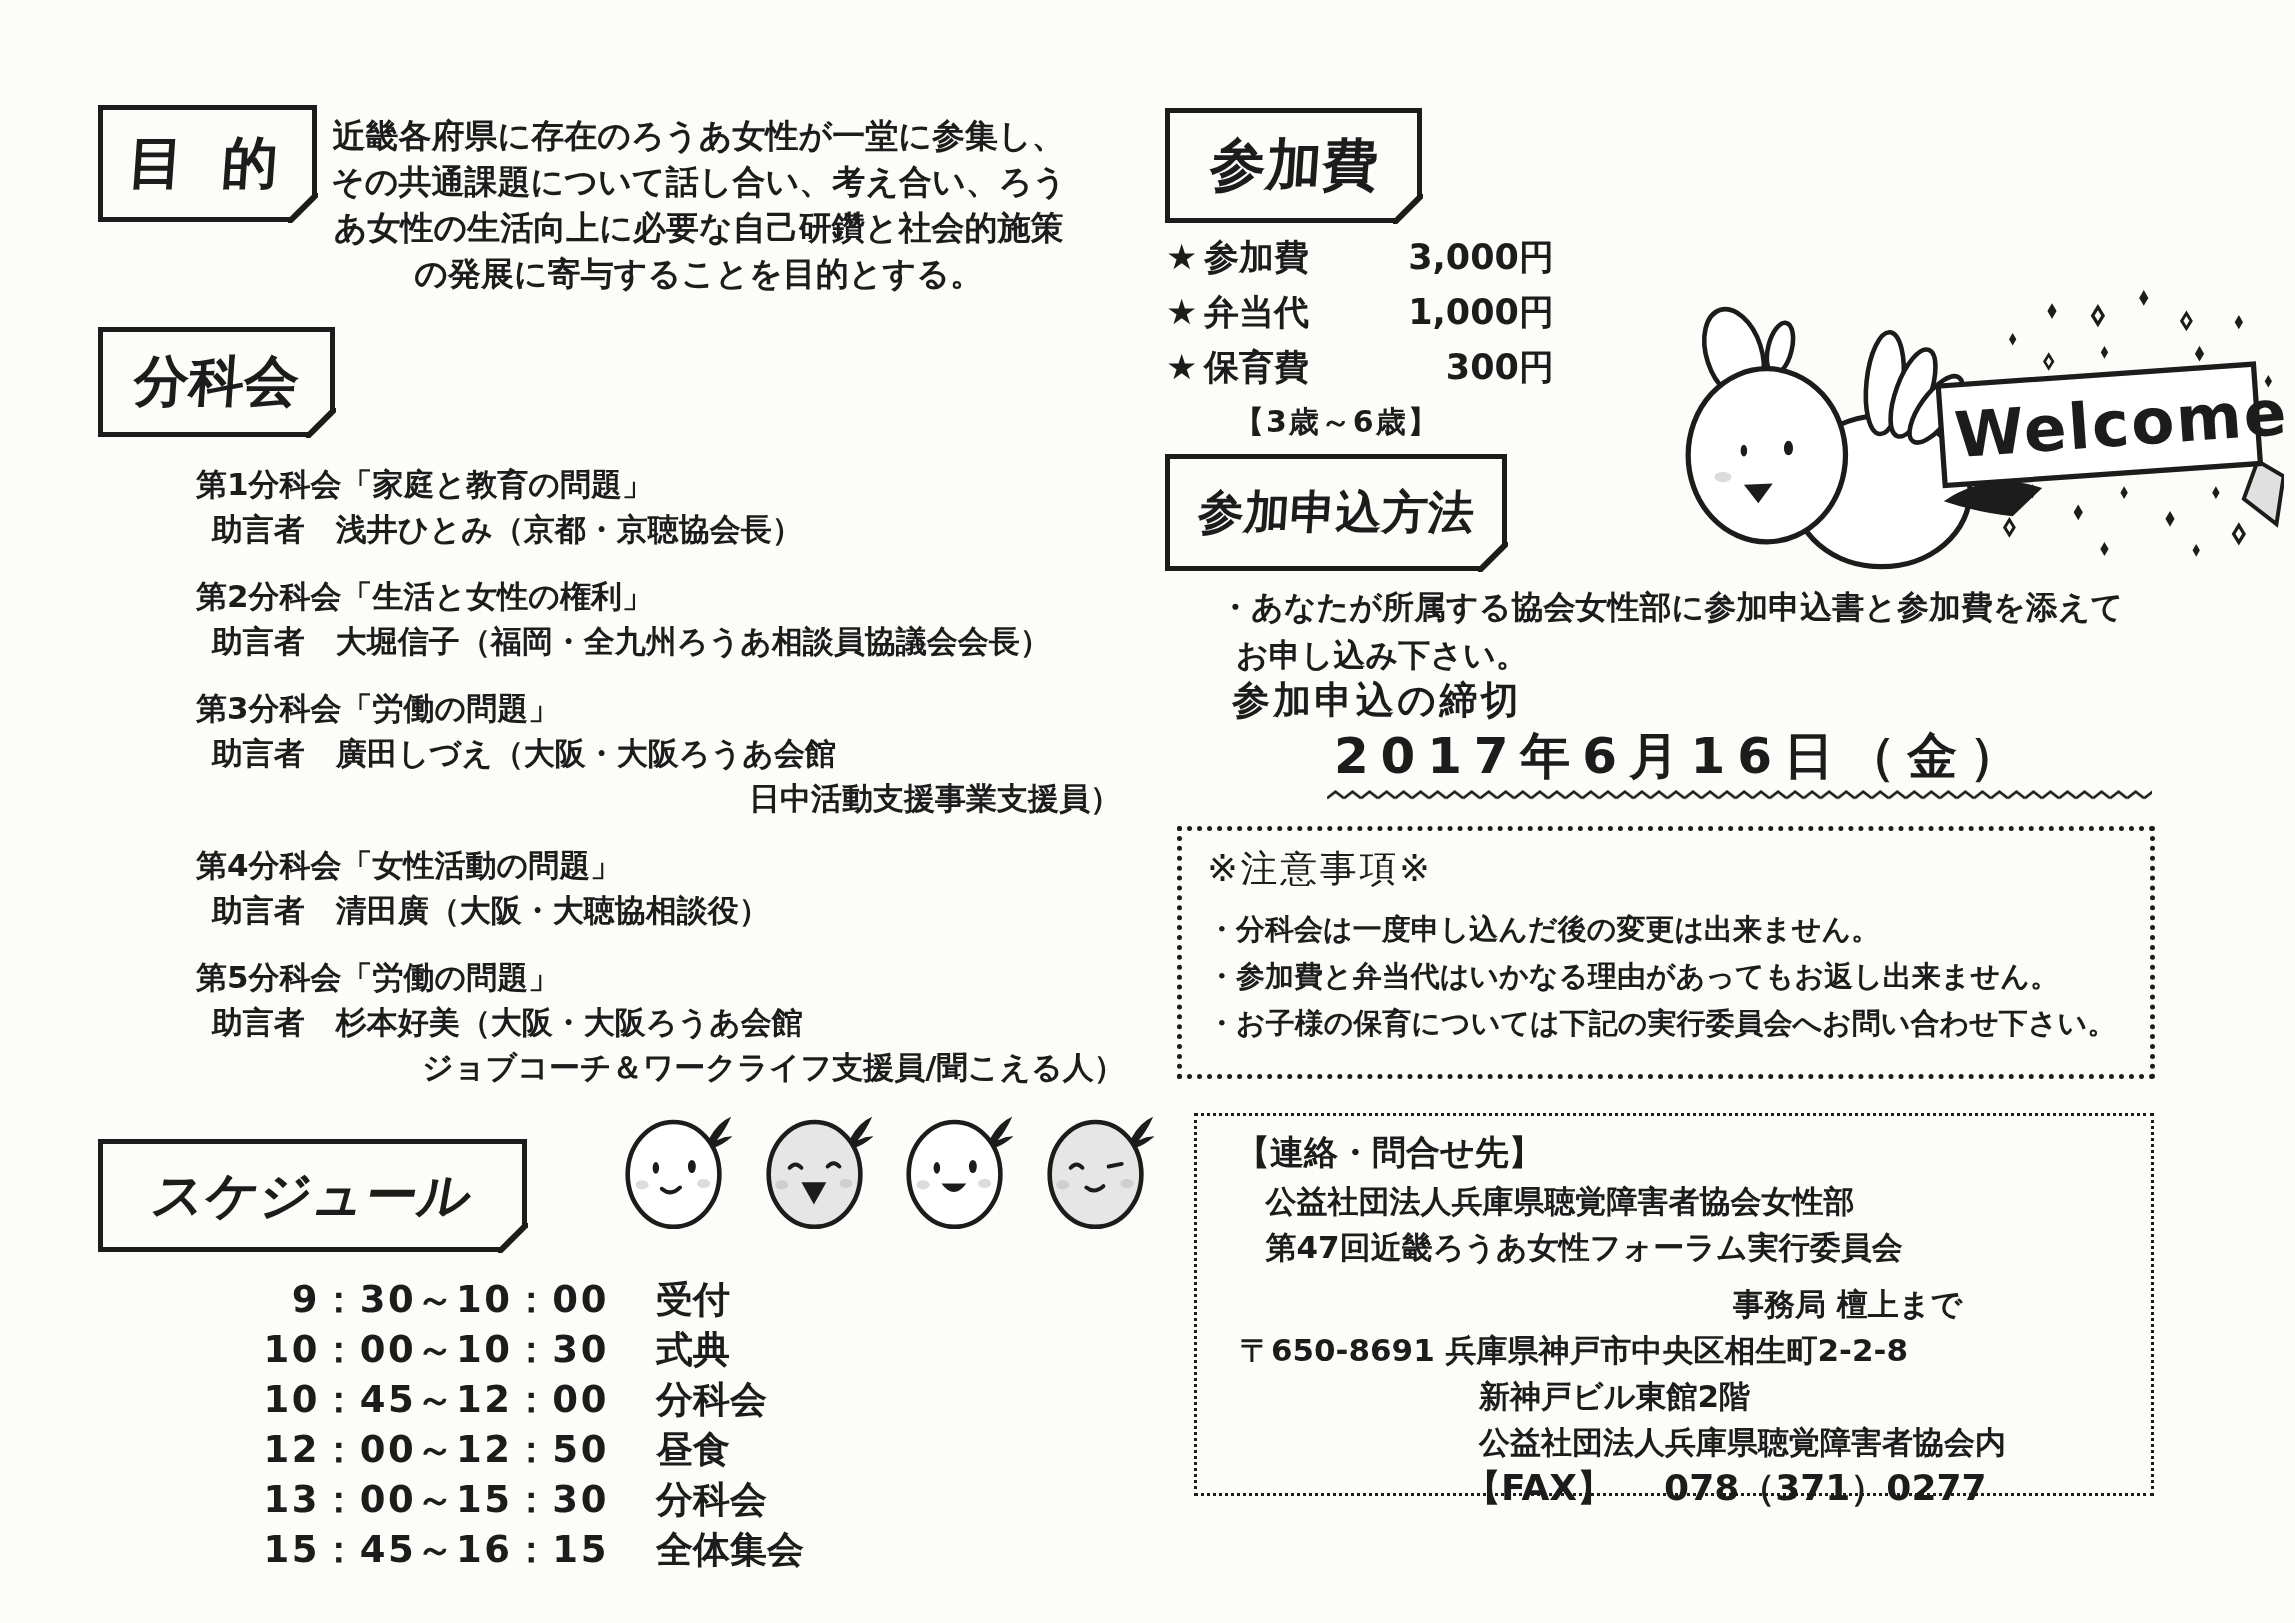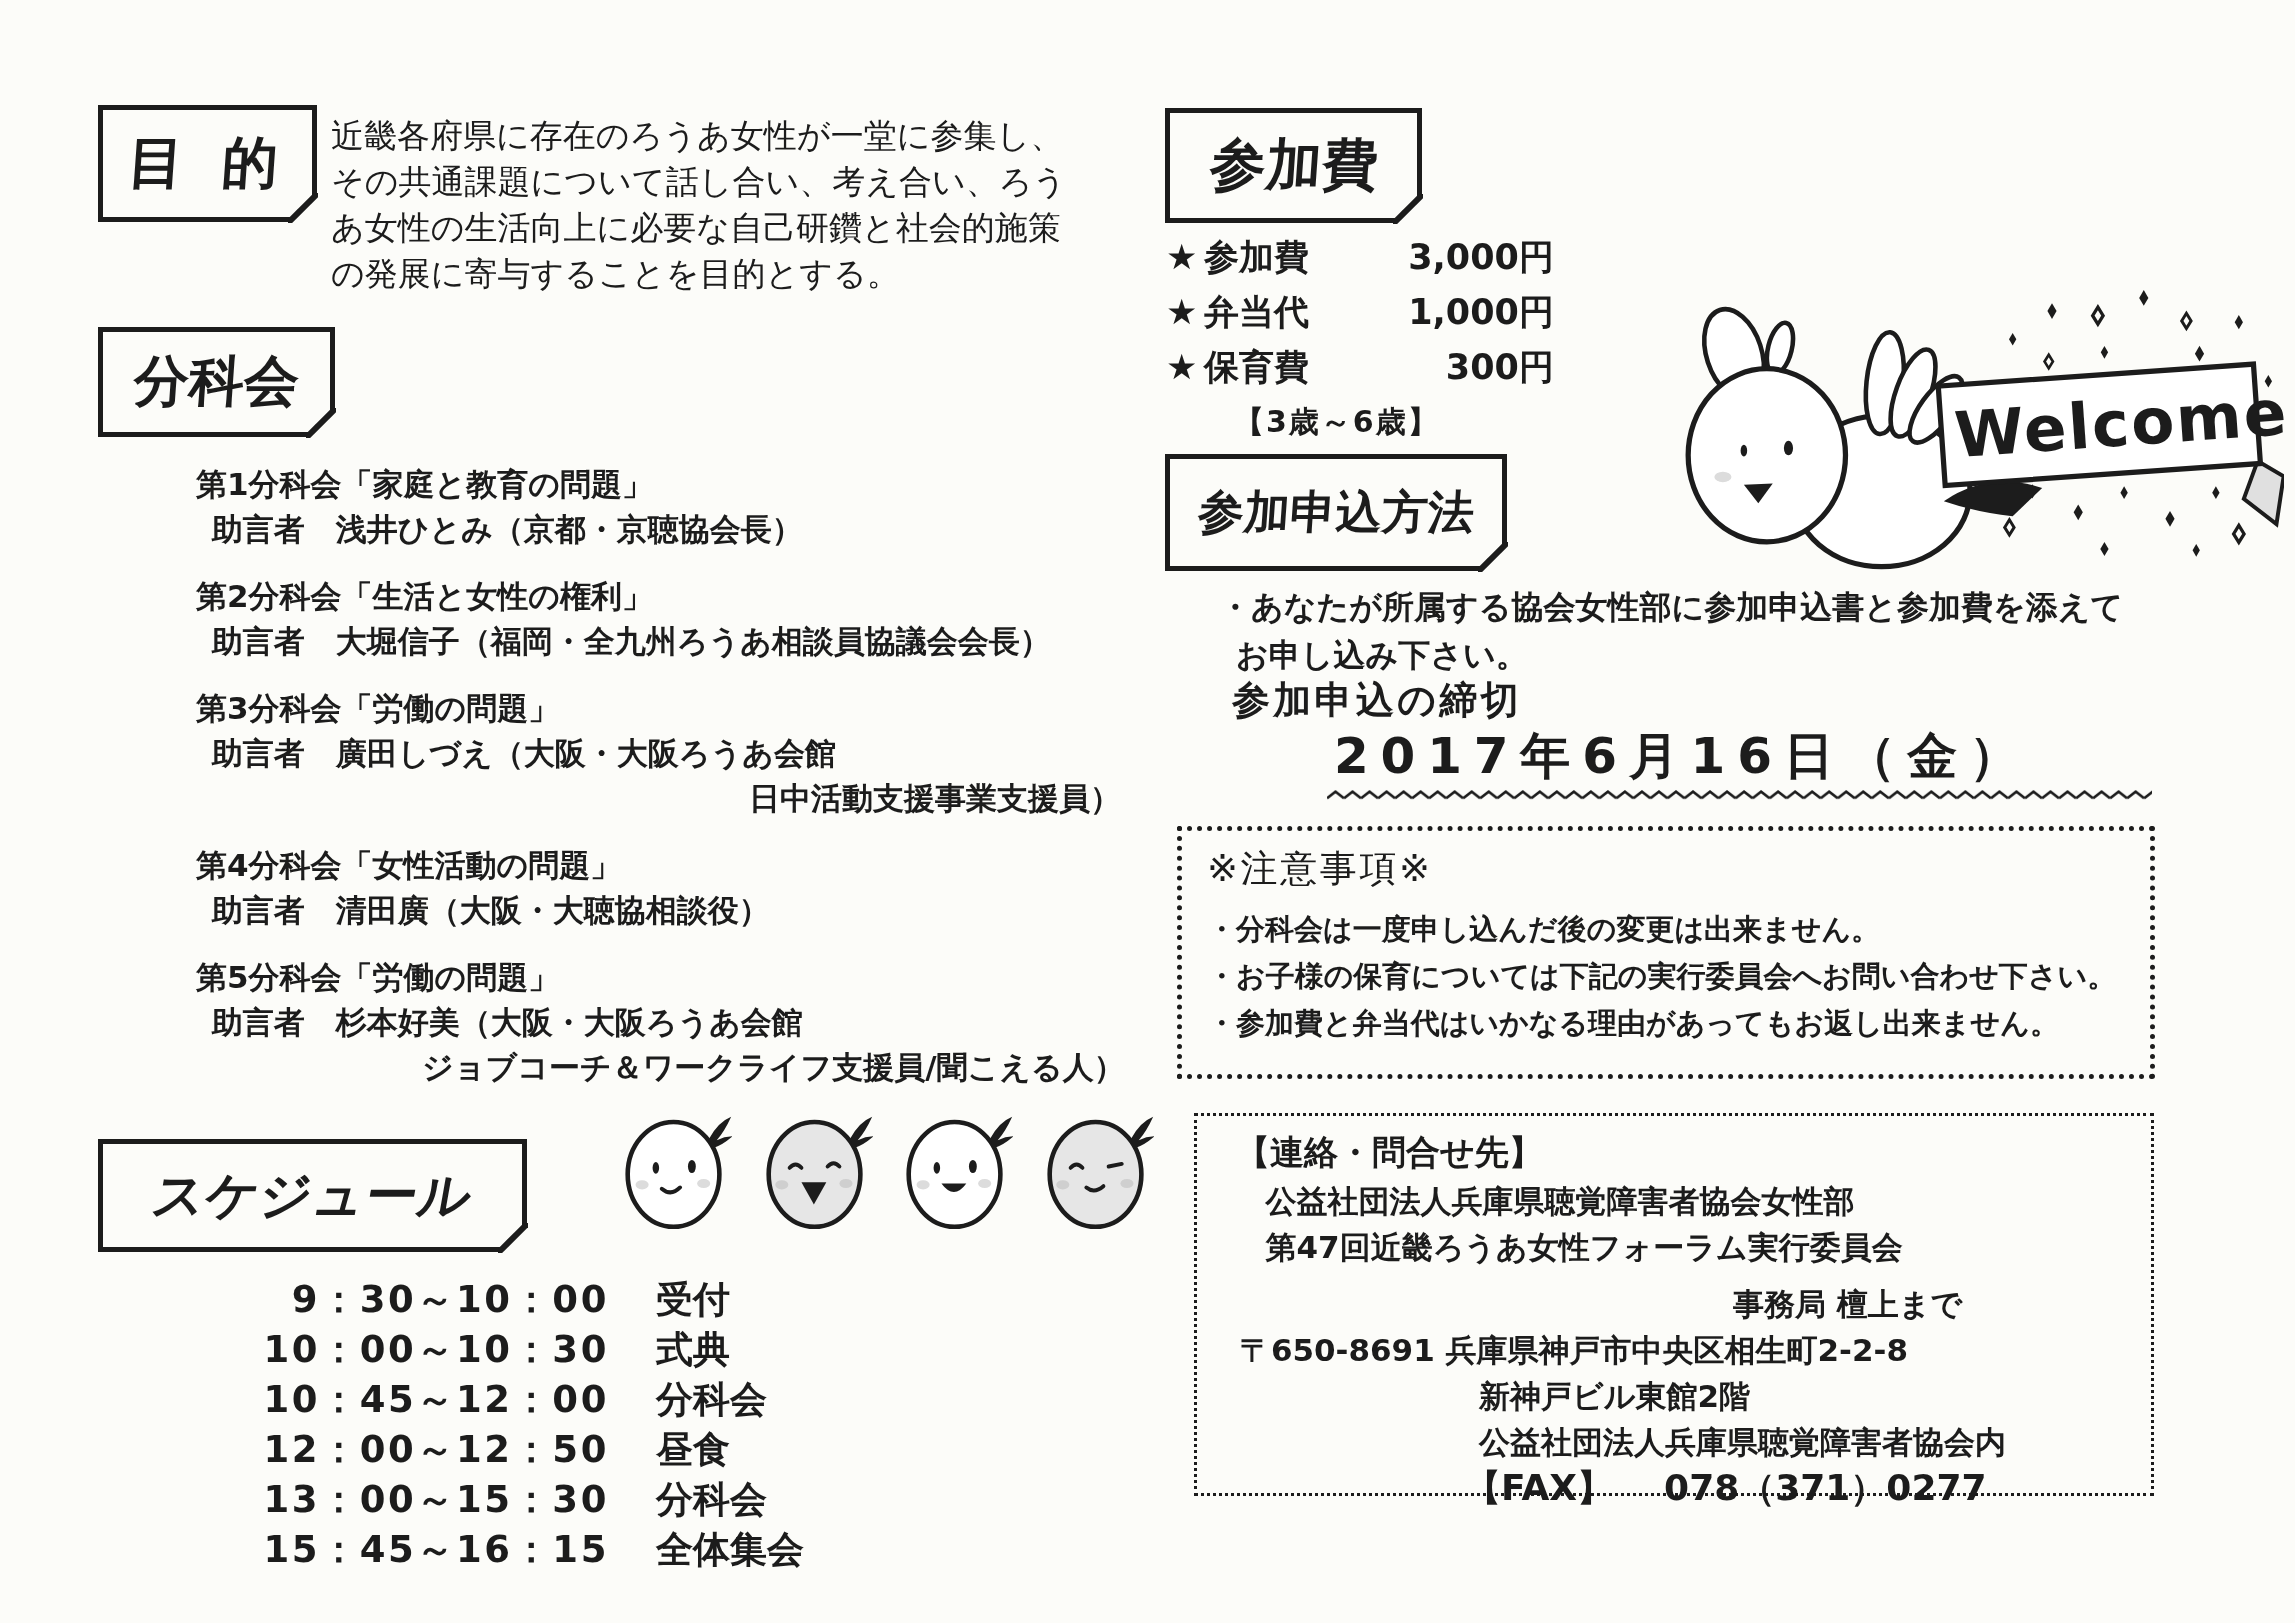--- a/index.html
+++ b/index.html
@@ -15,21 +15,21 @@
   
   .tag{
     position:absolute;box-sizing:border-box;border:5.9px solid var(--ink);
     background:var(--paper);display:flex;align-items:center;justify-content:center;
   }
   .tag-text{font-weight:700;white-space:nowrap;transform:skewX(-4deg);}
   .fold{position:absolute;right:-5.9px;bottom:-5.9px;width:30px;height:30px;}
   
   .tag-purpose{left:98px;top:105px;width:219px;height:117px;}
   .tag-purpose .tag-text{font-size:56px;letter-spacing:9.2px;}
-  .purpose-text{position:absolute;left:331px;top:113px;font-size:33px;line-height:46px;font-weight:400;}
+  .purpose-text{position:absolute;left:331px;top:113px;font-size:33px;line-height:46px;font-weight:700;text-align:center;}
   .tag-sub{left:98px;top:327px;width:237px;height:110px;}
   .tag-sub .tag-text{font-size:55px;}
   .sub-list{position:absolute;left:196px;top:462px;font-size:31px;line-height:45px;font-weight:600;}
   .sub-item{margin-bottom:22px;}
   .sub-advisor{padding-left:15.7px;}
   .sub-cont-3{padding-left:553px;}
   .sub-cont-5{padding-left:226px;}
   .tag-sched{left:98px;top:1139px;width:429px;height:113px;}
   .tag-sched .tag-text{font-size:52px;transform:skewX(-10deg);}
   .chicks{position:absolute;left:619px;top:1101px;display:flex;gap:27.5px;}
@@ -303,22 +303,22 @@
       <pattern id="zz" width="26" height="18" patternUnits="userSpaceOnUse">
         <path d="M0 14 L13 4 L26 14" fill="none" stroke="#1c1c1c" stroke-width="4"></path>
       </pattern>
     </defs>
     <rect width="1260" height="18" fill="url(#zz)"></rect>
   </svg>
 
   <div class="notes-box">
     <div class="notes-title">※注意事項※</div>
     <div class="note-item">・分科会は一度申し込んだ後の変更は出来ません。</div>
+    <div class="note-item">・参加費と弁当代はいかなる理由があってもお返し出来ません。</div>
     <div class="note-item note-wrap">・お子様の保育については下記の実行委員会へお問い合わせ下さい。</div>
-    <div class="note-item">・参加費と弁当代はいかなる理由があってもお返し出来ません。</div>
   </div>
 
   <div class="contact-box">
     <div class="contact-title">【連絡・問合せ先】</div>
     <div class="contact-org">公益社団法人兵庫県聴覚障害者協会女性部</div>
     <div class="contact-org">第47回近畿ろうあ女性フォーラム実行委員会</div>
     <div class="contact-attn">事務局 檀上まで</div>
     <div class="contact-addr1">〒650-8691 兵庫県神戸市中央区相生町2-2-8</div>
     <div class="contact-addr2">新神戸ビル東館2階</div>
     <div class="contact-addr3">公益社団法人兵庫県聴覚障害者協会内</div>

